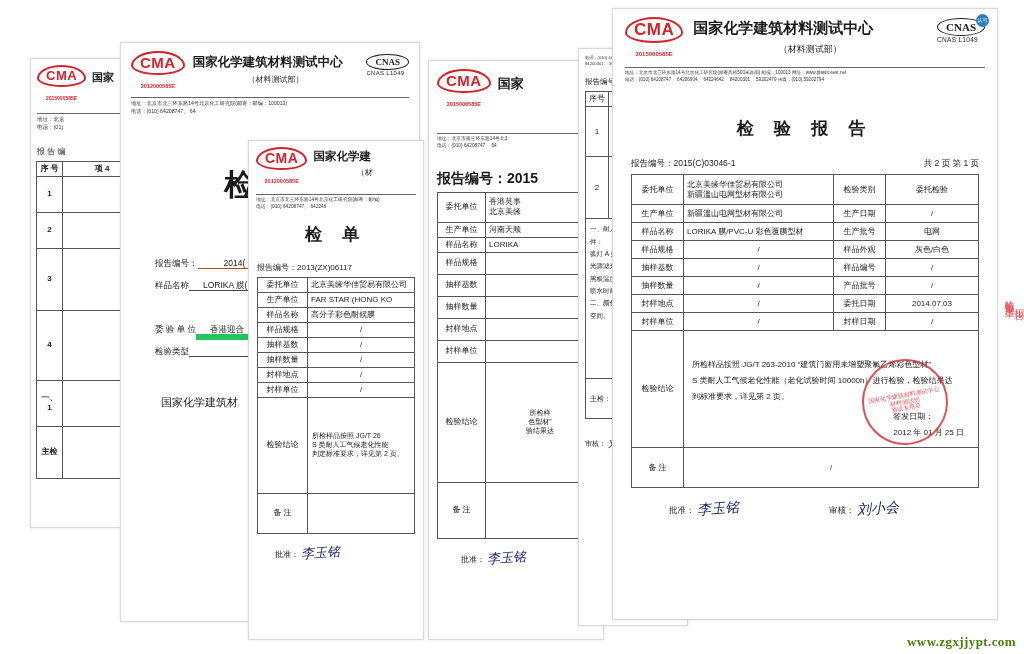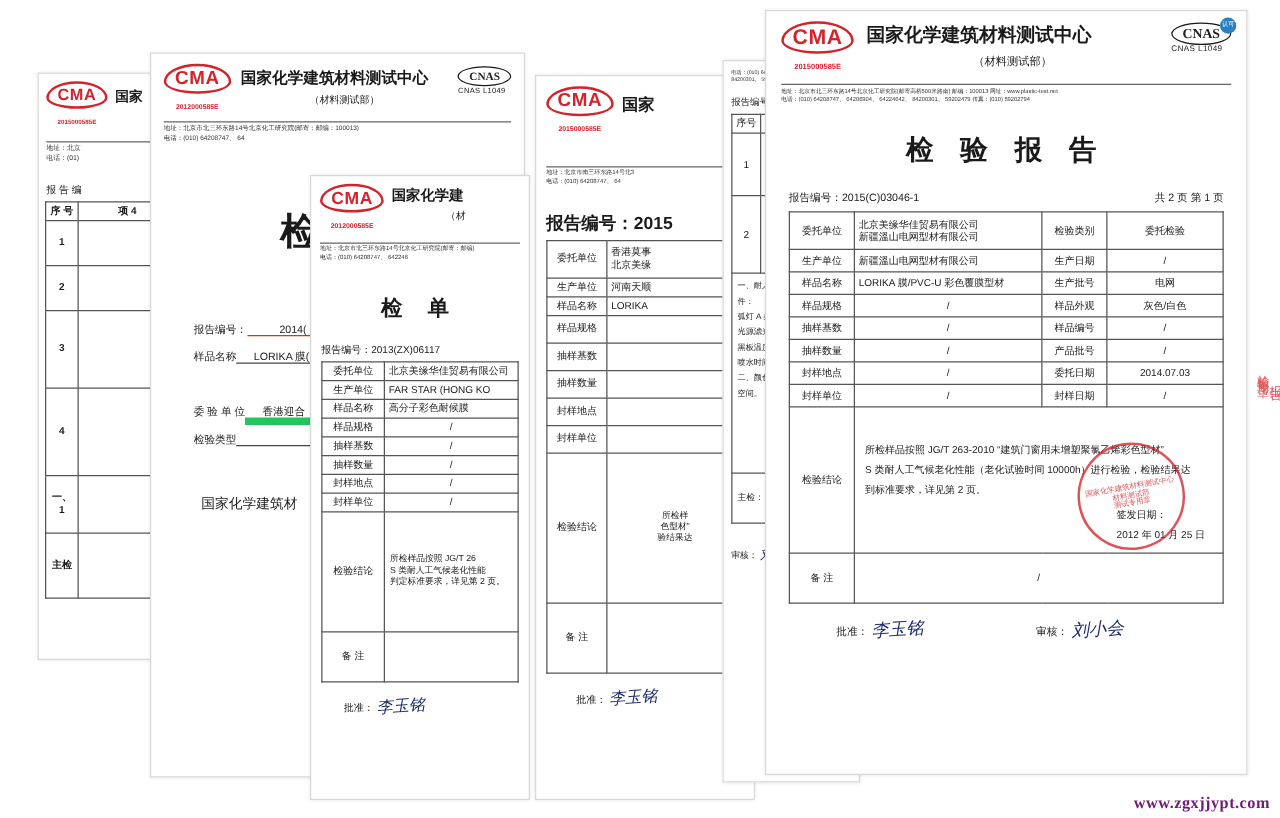--- a/index.html
+++ b/index.html
@@ -92,21 +92,21 @@
   }
   .sig {
     font-family:"Liberation Serif", serif;
     color:#1d2b6b;
     font-style:italic;
     transform:rotate(-4deg);
     display:inline-block;
   }
   .watermark {
     position:absolute; right:8px; bottom:4px;
-    color:#701a75; font-size:13px; font-weight:bold;
+    color:#4d7c0f; font-size:13px; font-weight:bold;
     font-family:"Liberation Serif", serif;
     letter-spacing:0.4px;
   }
   .vtext {
     position:absolute;
     writing-mode:vertical-rl;
     color:#d5232b; font-size:10px; letter-spacing:2px; opacity:.75;
   }
   .hr { border:0; border-top:1px solid #666; margin:2px 0; }
 </style>
@@ -217,21 +217,21 @@
         <div class="org-sub" style="font-size:8px; text-align:center; margin-top:3px;">（材</div>
       </div>
     </div>
     <hr class="hr" style="margin-top:8px;">
     <div class="addr" style="font-size:4.8px;">
       <div>地址：北京市北三环东路14号北京化工研究院(邮寄：邮编)</div>
       <div>电话：(010) 64208747、  642246</div>
     </div>
   </div>
 
-  <div class="big-title" style="font-size:17px; margin-top:24px;">检  单</div>
+  <div class="big-title" style="font-size:17px; margin-top:12px;">检  单</div>
 
   <div style="margin:16px 0 4px 8px; font-size:8px;">
     <span>报告编号：</span><span>2013(ZX)06117</span>
   </div>
 
   <div style="padding:0 8px;">
     <table class="rep">
       <tbody>
           <tr>
             <td class="lbl" style="width:50px;">委托单位</td>
@@ -424,21 +424,21 @@
         <div class="badge">认可</div>
       </div>
     </div>
     <hr class="hr" style="margin-top:8px;">
     <div class="addr" style="font-size:4.6px;">
       <div>地址：北京市北三环东路14号北京化工研究院(邮寄高桥500米路南)    邮编：100013    网址：www.plastic-test.net</div>
       <div>电话：(010) 64208747、 64206904、 64224642、 84200301、 59202479    传真：(010) 59202794</div>
     </div>
   </div>
 
-  <div class="big-title" style="font-size:22px; margin-top:22px;">检 验 报 告</div>
+  <div class="big-title" style="font-size:17px; margin-top:34px;">检 验 报 告</div>
 
   <div style="display:flex; justify-content:space-between; margin:18px 18px 4px 18px; font-size:8.5px;">
     <div>
       <span>报告编号：</span><span>2015(C)03046-1</span>
     </div>
     <div>共 2 页 第 1 页</div>
   </div>
 
   <div style="padding:0 18px;">
     <table class="rep">

